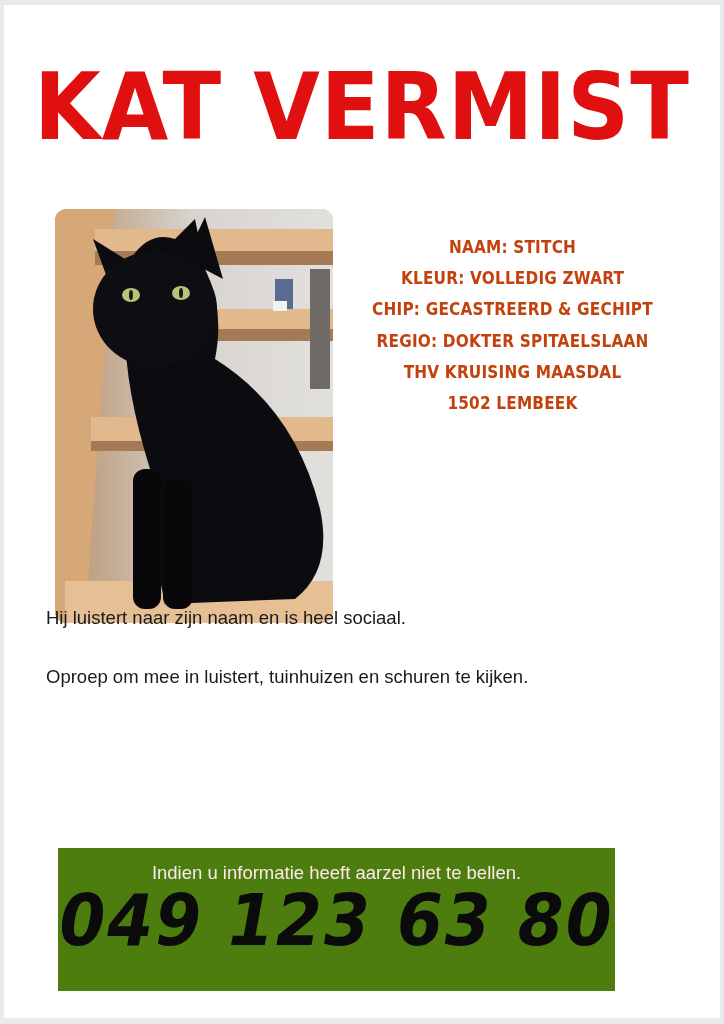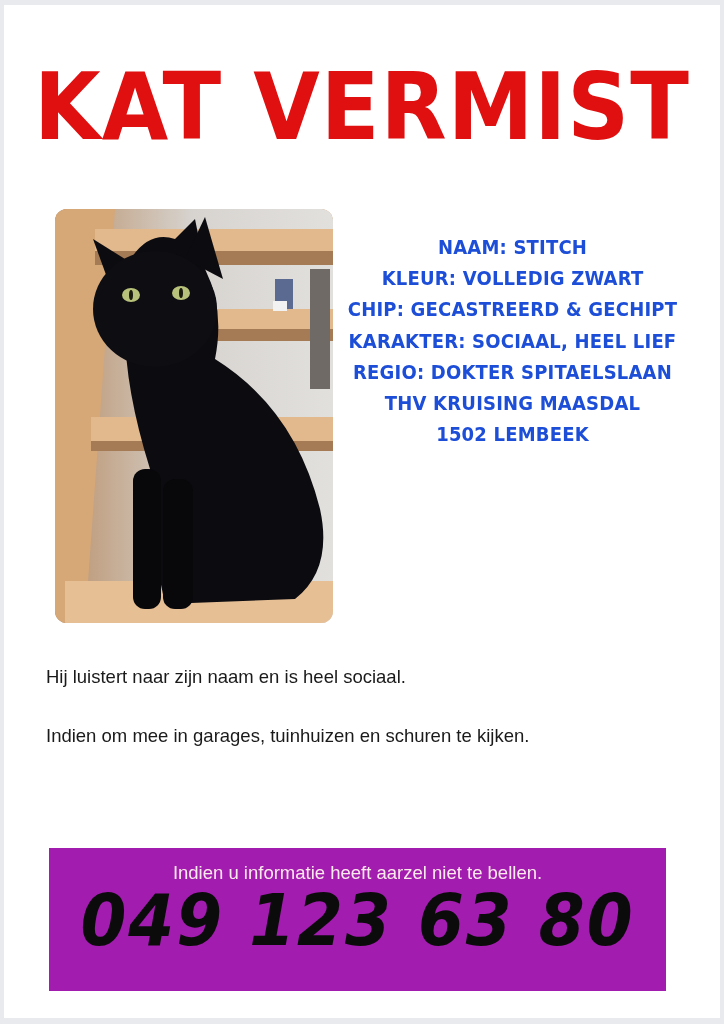--- a/index.html
+++ b/index.html
@@ -38,42 +38,42 @@
     overflow: hidden;
     background: #c9a27a;
   }
   .info {
     position: absolute;
     left: 345px; top: 232px;
     width: 335px;
     text-align: center;
     font-family: "DejaVu Sans Condensed", "DejaVu Sans", sans-serif;
     font-weight: bold;
-    font-size: 20px;
+    font-size: 17px;
     line-height: 31.2px;
-    color: #1d4ed8;
+    color: #c2410c;
     text-transform: uppercase;
     letter-spacing: 0.2px;
   }
   .info div { white-space: nowrap; }
   .body-text {
     position: absolute;
-    left: 46px; top: 662px;
+    left: 46px; top: 603px;
     width: 650px;
     font-family: "Liberation Sans", sans-serif;
     font-size: 18.5px;
     line-height: 29px;
     color: #1a1a1a;
   }
   .body-text p { margin: 0 0 30px 0; }
   .callbox {
     position: absolute;
-    left: 49px; top: 848px;
-    width: 617px; height: 143px;
-    background: #a21caf;
+    left: 58px; top: 848px;
+    width: 557px; height: 143px;
+    background: #4d7c0f;
     text-align: center;
   }
   .callbox .note {
     margin-top: 14px;
     font-family: "Liberation Sans", sans-serif;
     font-size: 18.5px;
     color: #fbeaea;
   }
   .callbox .phone {
     margin-top: 4px;
@@ -133,27 +133,26 @@
 
     <rect x="78" y="260" width="28" height="140" rx="12" fill="#08080b"></rect>
     <rect x="108" y="270" width="30" height="130" rx="12" fill="#08080b"></rect>
   </svg>
 </div>
 
 <div class="info">
   <div>NAAM: STITCH</div>
   <div>KLEUR: VOLLEDIG ZWART</div>
   <div>CHIP: GECASTREERD &amp; GECHIPT</div>
-  <div>KARAKTER: SOCIAAL, HEEL LIEF</div>
   <div>REGIO: DOKTER SPITAELSLAAN</div>
   <div>THV KRUISING MAASDAL</div>
   <div>1502 LEMBEEK</div>
 </div>
 
 <div class="body-text">
   <p>Hij luistert naar zijn naam en is heel sociaal.</p>
-  <p>Indien om mee in garages, tuinhuizen en schuren te kijken.</p>
+  <p>Oproep om mee in luistert, tuinhuizen en schuren te kijken.</p>
 </div>
 
 <div class="callbox">
   <div class="note">Indien u informatie heeft aarzel niet te bellen.</div>
   <div class="phone">049 123 63 80</div>
 </div>
 
 </body></html>

